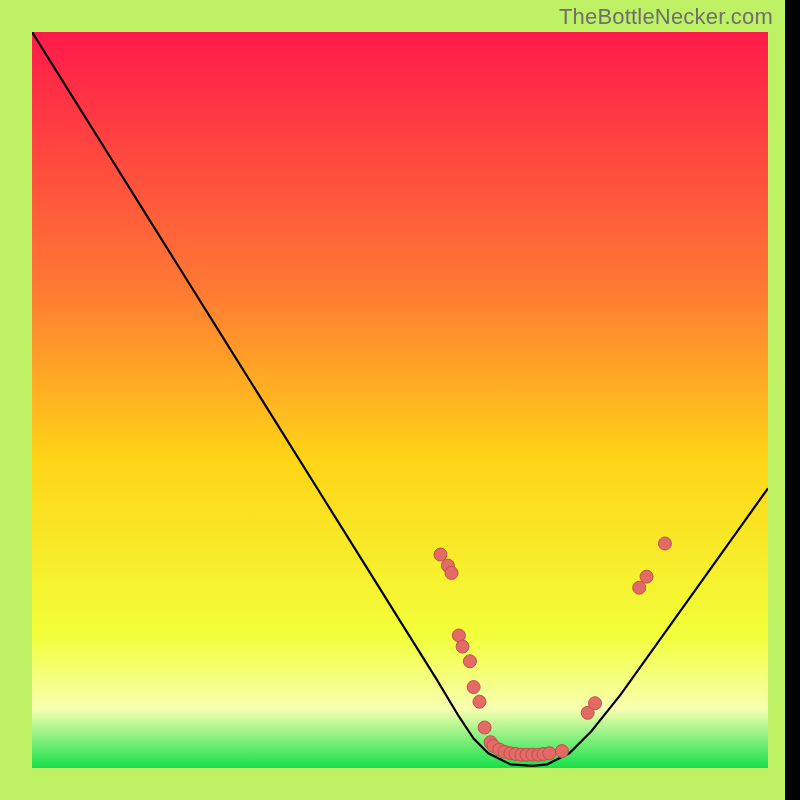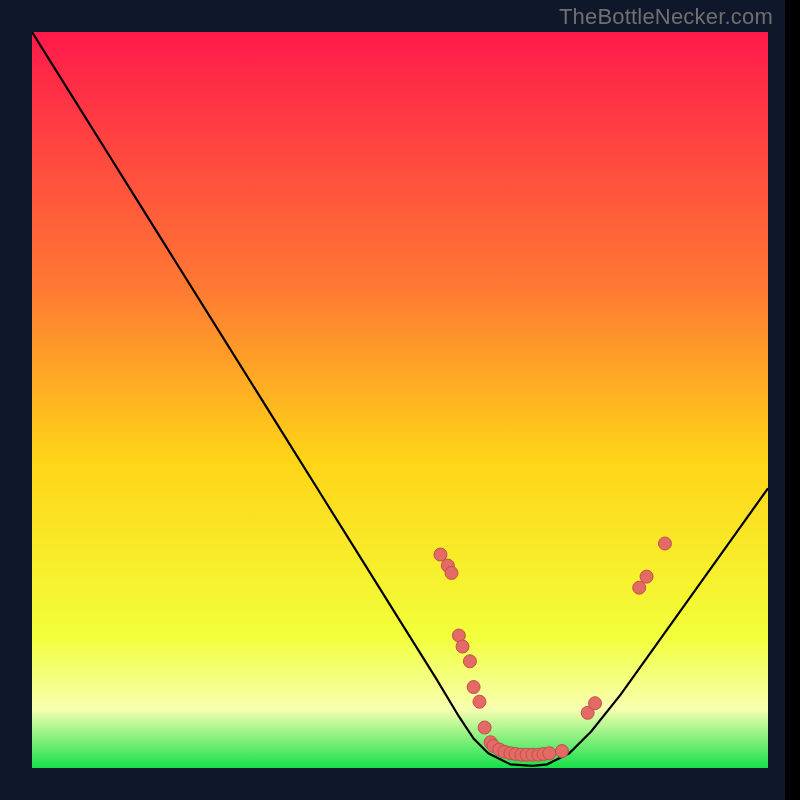--- a/index.html
+++ b/index.html
@@ -8,21 +8,21 @@
     width: 800px;
     height: 800px;
     background: #000;
     overflow: hidden;
     font-family: Arial, Helvetica, sans-serif;
   }
   .stage {
     position: relative;
     width: 785px;
     height: 800px;
-    background: #0f172a;
+    background: #bef264;
   }
   .watermark {
     position: absolute;
     top: 4px;
     right: 12px;
     color: #6f6f6f;
     font-size: 22px;
     font-weight: 500;
     letter-spacing: 0.2px;
     user-select: none;

